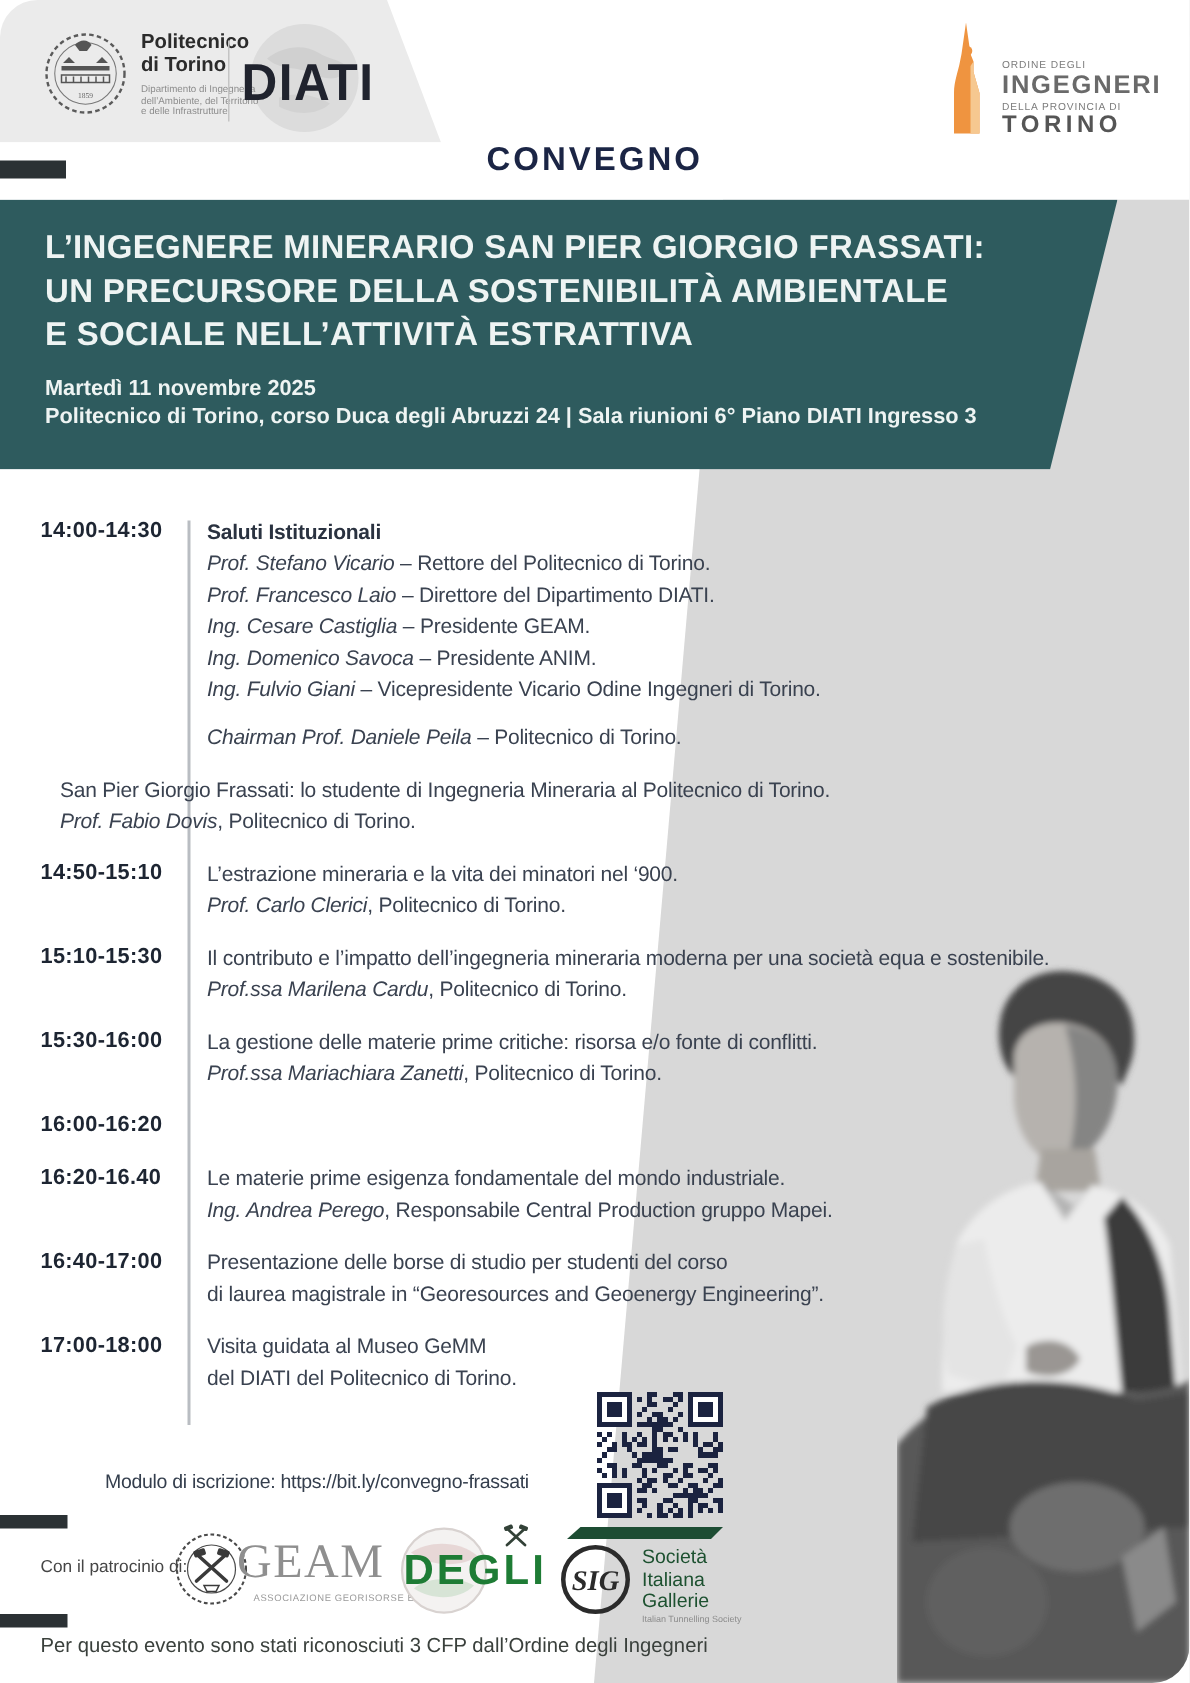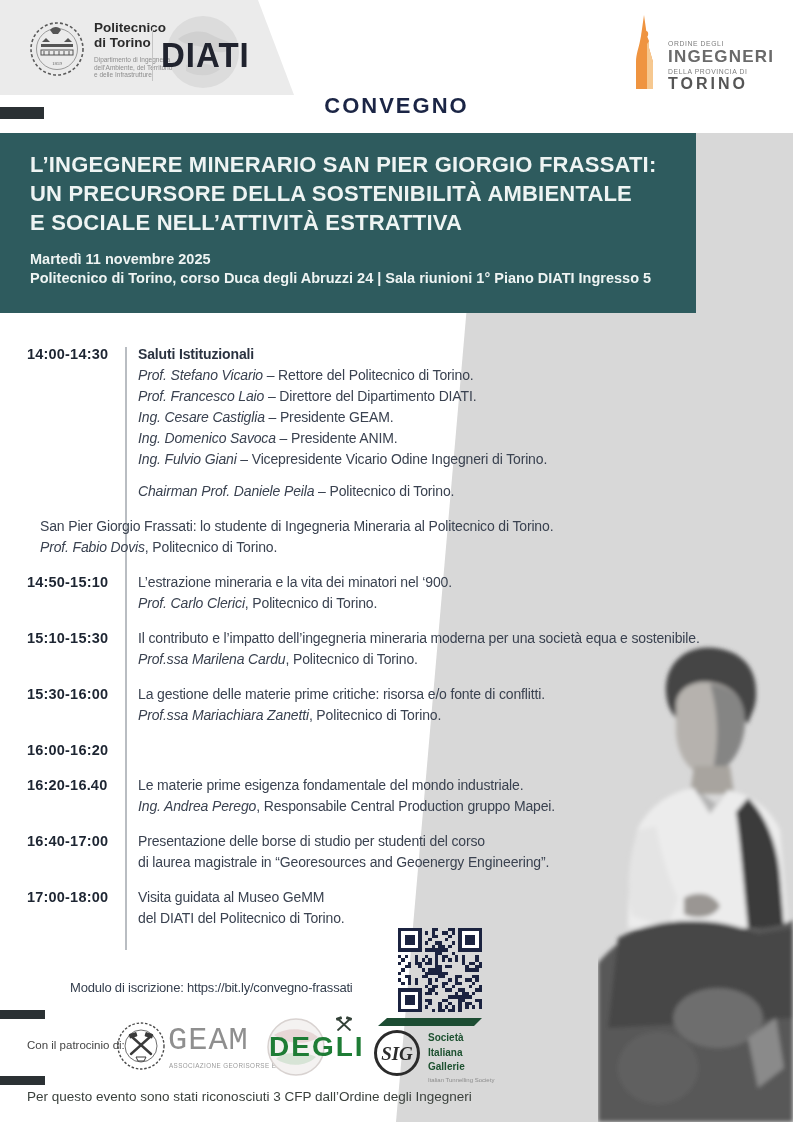--- a/index.html
+++ b/index.html
@@ -1,24 +1,24 @@
 <!DOCTYPE html>
 <html><head>
 <meta charset="utf-8">
 <style>
   html,body{margin:0;padding:0;background:#fff;}
   .page{position:relative;width:793px;height:1122px;background:#ffffff;overflow:hidden;
-        font-family:"Liberation Sans","DejaVu Sans",sans-serif;}
+        font-family:"Liberation Sans","DejaVu Sans",sans-serif;border-radius:25px;}
 
   
   .header-band{position:absolute;left:0;top:0;width:340px;height:95px;background:#ebebeb;
                clip-path:polygon(0 0,258px 0,294px 95px,0 95px);z-index:1;}
   .gray-band{position:absolute;left:0;top:0;width:793px;height:1122px;background:#d8d8d8;
              clip-path:polygon(482px 133px,793px 133px,793px 1122px,396px 1122px);z-index:1;}
-  .hero{position:absolute;left:0;top:133px;width:696px;height:180px;background:#2e5b5e;
+  .hero{position:absolute;left:0;top:133px;width:793px;height:180px;background:#2e5b5e;
         clip-path:polygon(0 0,745px 0,700px 180px,0 180px);z-index:3;color:#eef4f3;
         padding:0;box-sizing:border-box;}
   .hero-inner{padding:17px 0 0 30px;}
   .hero-title div{font-size:22px;line-height:29px;font-weight:700;letter-spacing:.2px;}
   .hero-date{margin-top:14px;font-size:14.5px;font-weight:700;}
   .hero-loc{margin-top:3px;font-size:14.5px;font-weight:700;}
 
   .minibar{position:absolute;background:#2b3134;z-index:4;}
   .minibar.m1{left:0;top:107px;width:44px;height:12px;}
   .minibar.m2{left:0;top:1010px;width:45px;height:9px;}
@@ -53,32 +53,32 @@
   .content strong{font-weight:700;color:#2a3240;}
   .content em{font-style:italic;}
 
   
   .reg{position:absolute;left:70px;top:980px;z-index:3;font-size:13px;letter-spacing:-.2px;color:#343e4d;}
   .qr{position:absolute;left:398px;top:928px;z-index:3;width:84px;height:84px;}
 
   
   .patr-label{position:absolute;left:27px;top:1039px;z-index:3;font-size:11.5px;color:#454545;}
   .geam-emblem{position:absolute;left:116px;top:1021px;z-index:3;}
-  .geam-name{position:absolute;left:168px;top:1022px;z-index:3;font-family:Liberation Mono, monospace;
+  .geam-name{position:absolute;left:158px;top:1022px;z-index:3;font-family:Liberation Serif, serif;
              font-size:32px;color:#8f8f8f;letter-spacing:1px;}
   .geam-sub{position:absolute;left:169px;top:1062px;z-index:3;font-size:6.3px;letter-spacing:.4px;color:#9a9a9a;}
   .anim-globe{position:absolute;left:266px;top:1017px;z-index:3;}
   .anim-name{position:absolute;left:269px;top:1031px;z-index:4;font-size:28px;font-weight:800;
              letter-spacing:2px;color:#1e7c35;}
   .anim-hammers{position:absolute;left:334px;top:1015px;z-index:4;}
   .sig-bar{position:absolute;left:378px;top:1018px;width:104px;height:8px;background:#1d4d33;z-index:3;
            clip-path:polygon(9px 0,104px 0,96px 8px,0 8px);}
   .sig-emblem{position:absolute;left:372px;top:1028px;z-index:3;}
-  .sig-text{position:absolute;left:428px;top:1031px;z-index:3;font-size:10px;line-height:14.5px;
-            font-weight:700;color:#1d5130;}
+  .sig-text{position:absolute;left:428px;top:1031px;z-index:3;font-size:13px;line-height:14.5px;
+            font-weight:400;color:#1d5130;}
   .sig-sub{position:absolute;left:428px;top:1077px;z-index:3;font-size:6px;color:#8c8c8c;}
 
   .cfp{position:absolute;left:27px;top:1089px;z-index:3;font-size:13.5px;color:#3a403c;}
 
   .photo{position:absolute;right:0;top:598px;z-index:2;}
 </style>
 </head>
 <body>
 
 <div class="page">
@@ -144,21 +144,21 @@
   <div class="kicker">CONVEGNO</div>
 
   <div class="hero">
     <div class="hero-inner">
       <div class="hero-title">
         <div>L’INGEGNERE MINERARIO SAN PIER GIORGIO FRASSATI:</div>
         <div>UN PRECURSORE DELLA SOSTENIBILITÀ AMBIENTALE</div>
         <div>E SOCIALE NELL’ATTIVITÀ ESTRATTIVA</div>
       </div>
       <div class="hero-date">Martedì 11 novembre 2025</div>
-      <div class="hero-loc">Politecnico di Torino, corso Duca degli Abruzzi 24 | Sala riunioni 1° Piano DIATI Ingresso 5</div>
+      <div class="hero-loc">Politecnico di Torino, corso Duca degli Abruzzi 24 | Sala riunioni 6° Piano DIATI Ingresso 3</div>
     </div>
   </div>
 
   <span class="photo">
     <svg width="195" height="524" viewBox="0 0 195 524">
       <defs>
           <filter id="soft" x="-20%" y="-20%" width="140%" height="140%">
             <feGaussianBlur stdDeviation="2.2"></feGaussianBlur>
           </filter>
         </defs>

